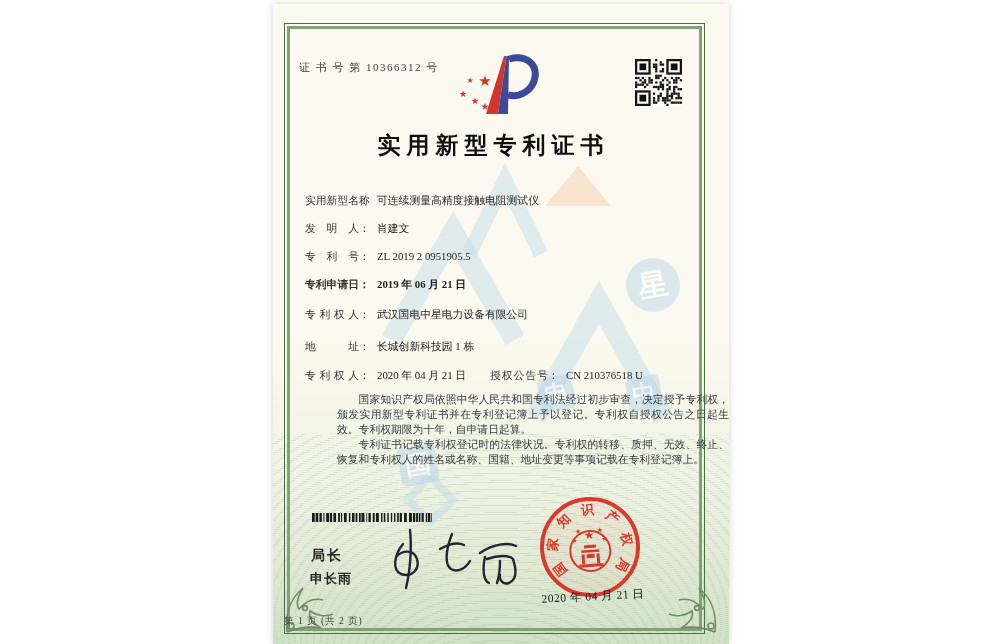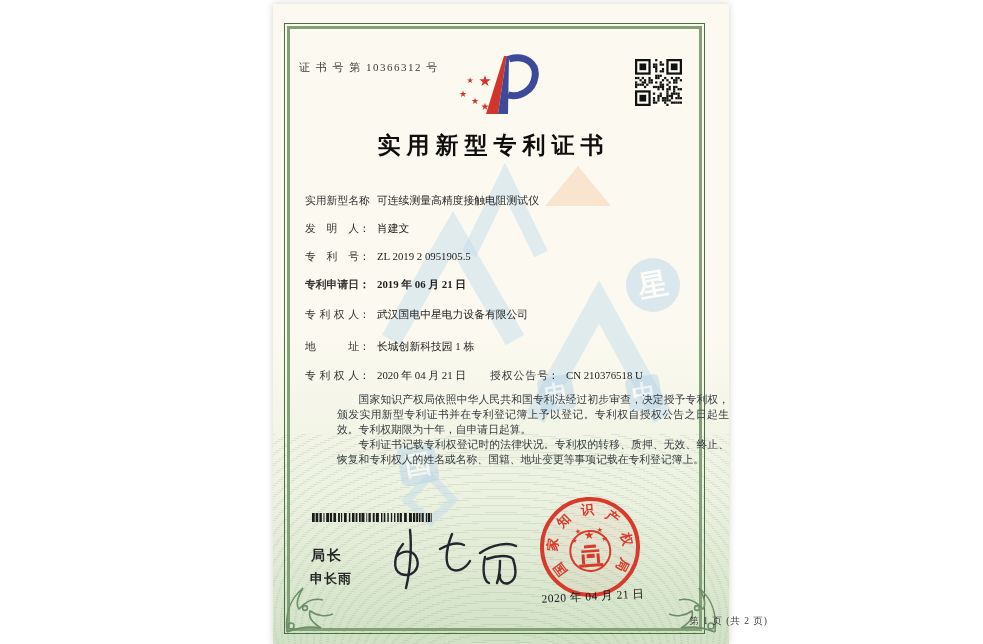--- a/index.html
+++ b/index.html
@@ -61,21 +61,21 @@
   .signer-title{position:absolute;left:38px;top:543px;font-family:"Liberation Sans","DejaVu Sans",sans-serif;font-size:14px;font-weight:bold;color:#262626;letter-spacing:2px;}
   .signer-name{position:absolute;left:37px;top:566px;font-family:"Liberation Sans","DejaVu Sans",sans-serif;font-size:13px;font-weight:bold;color:#262626;letter-spacing:1px;}
   .signature{position:absolute;left:100px;top:518px;}
   .seal{position:absolute;left:264px;top:490px;transform:rotate(-4deg);}
   #seal-arc text{font-family:"Liberation Serif","DejaVu Serif",serif;font-weight:bold;font-size:13px;fill:#d93a2b;}
   .seal-date{
     position:absolute;left:266px;top:585px;width:108px;text-align:center;
     font-size:11.5px;color:#141414;transform:rotate(-3deg);letter-spacing:.5px;
   }
   .footer{
-    position:absolute;left:11px;top:611px;width:484px;text-align:right;
+    position:absolute;left:11px;top:611px;width:484px;text-align:left;
     font-size:9.5px;color:#3a3a3a;letter-spacing:1px;
   }
   .corner{position:absolute;}
 </style>
 </head>
 <body>
 
 <div class="paper">
 
   <div class="tint"></div>

